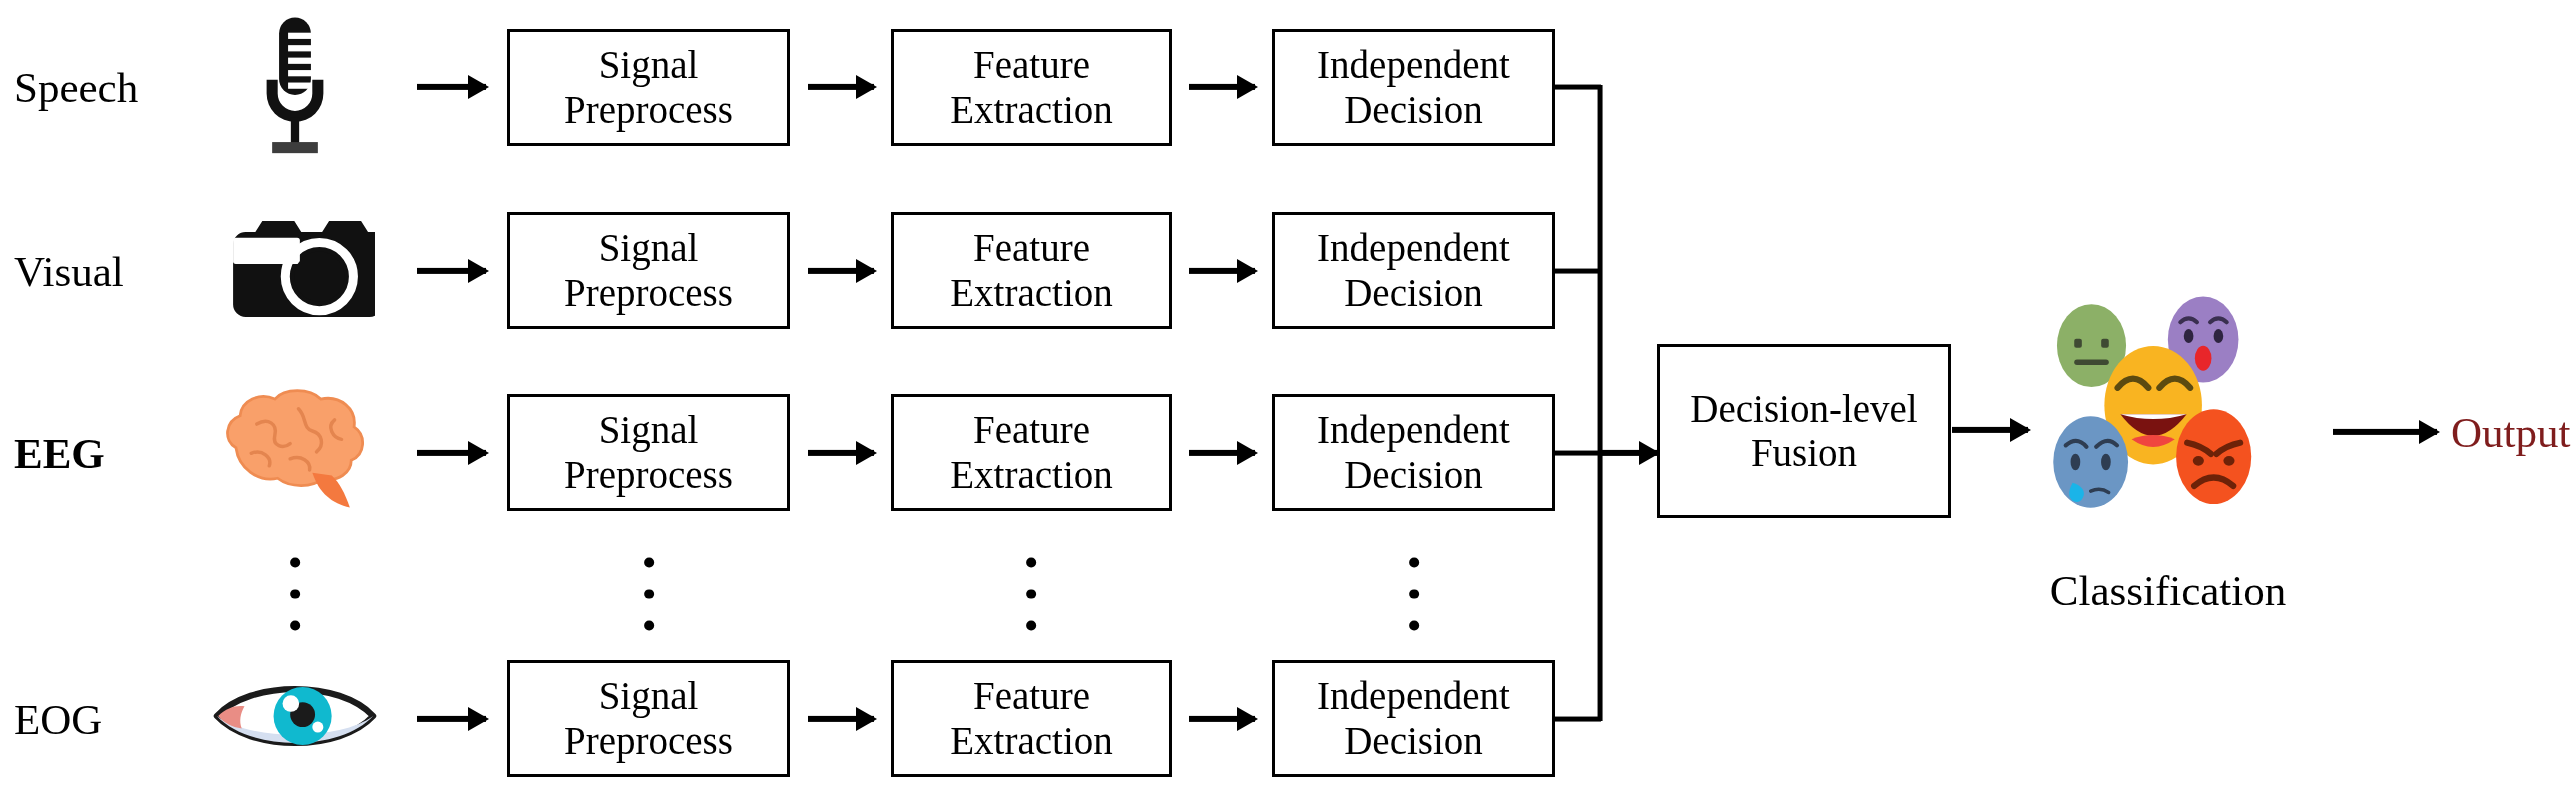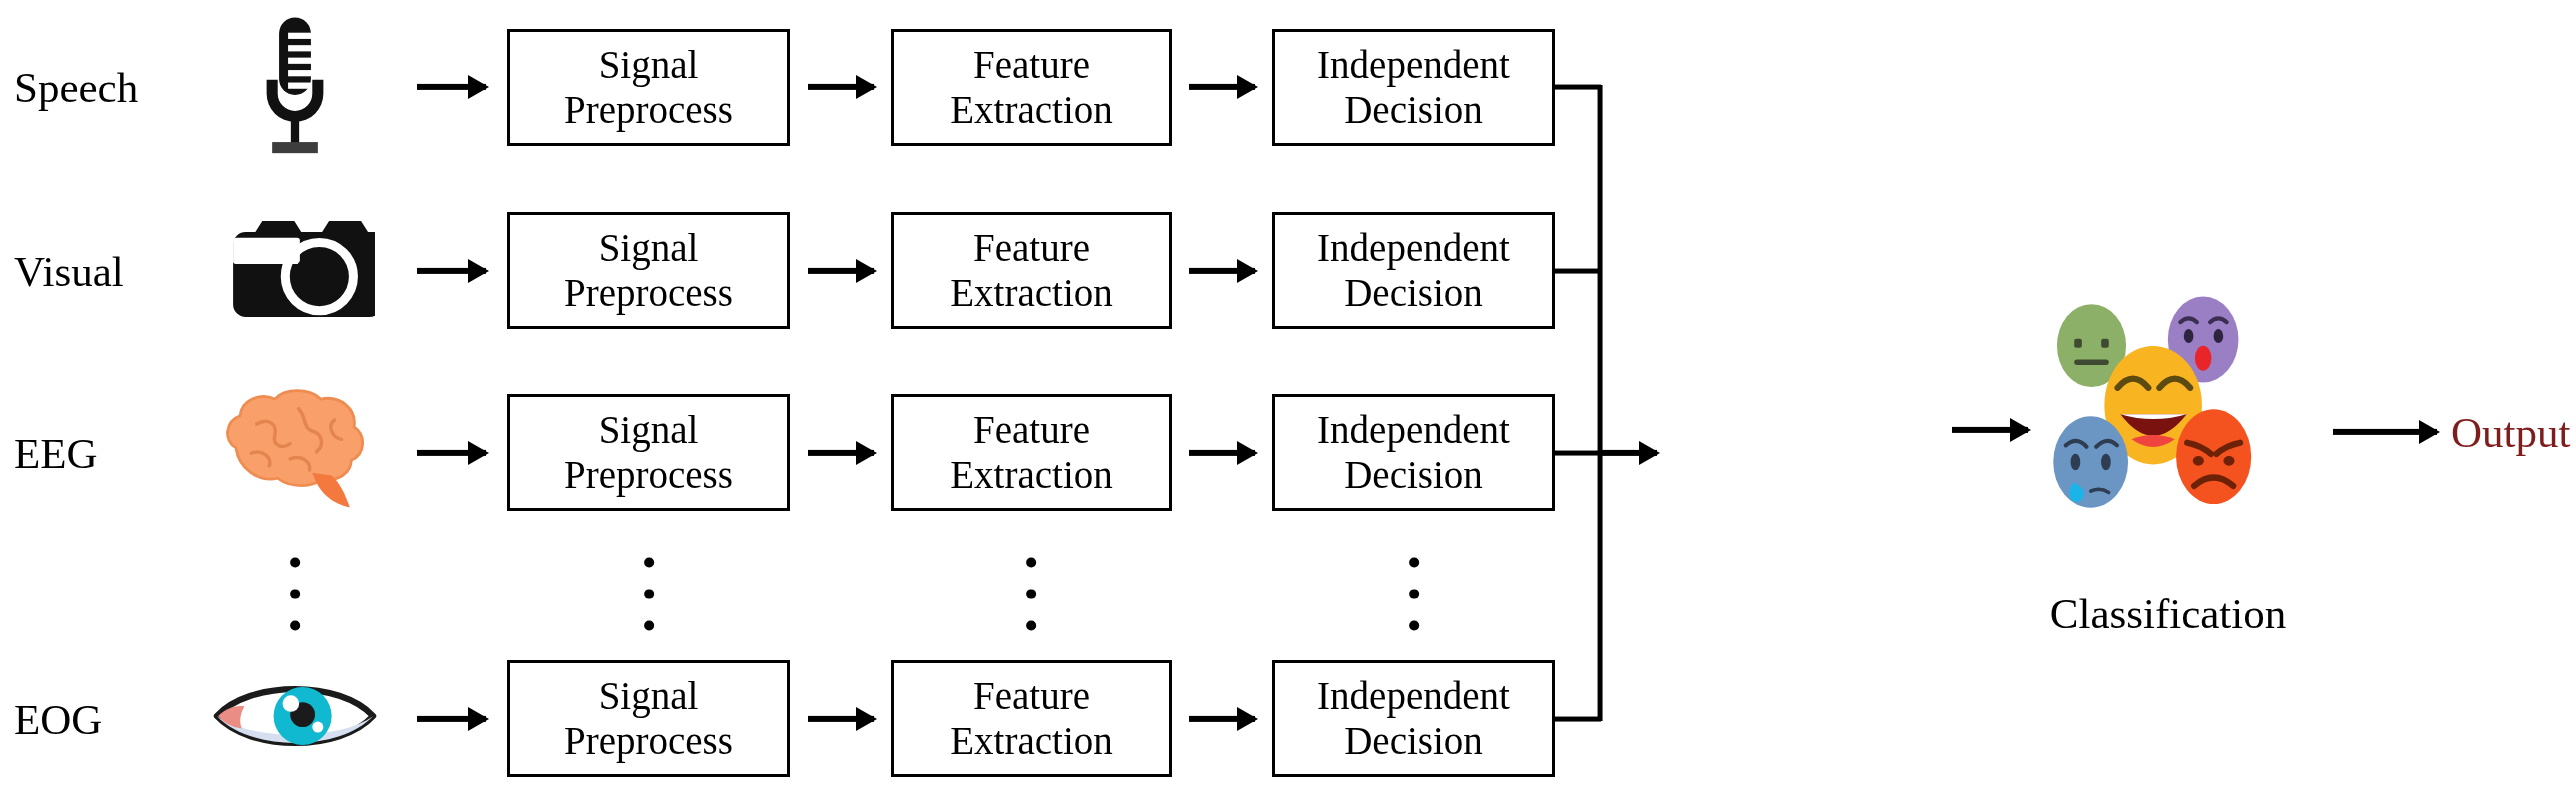--- a/index.html
+++ b/index.html
@@ -70,21 +70,21 @@
   .emoji-cluster{position:absolute;transform:translate(-50%,-50%);}
   .emoji{position:absolute;border-radius:50%;}
 </style>
 </head>
 <body>
 
 <div id="stage">
 
   <div class="mod-label" style="left:14px;top:87px;">Speech</div>
   <div class="mod-label" style="left:14px;top:271px;text-align:center;">Visual</div>
-  <div class="mod-label" style="left:14px;top:453px;">EEG</div>
+  <div class="mod-label" style="left:14px;top:453px;font-weight:bold;">EEG</div>
   <div class="mod-label" style="left:14px;top:719px;">EOG</div>
 
   <div class="icon-wrap" style="left:295px;top:87px;">
     <svg width="90" height="146" viewBox="0 0 130 210" aria-hidden="true">
       <rect x="42" y="6" width="46" height="112" rx="23" fill="#111"></rect>
       <g fill="#ffffff">
         <rect x="55" y="28" width="42" height="9"></rect>
         <rect x="55" y="46" width="42" height="9"></rect>
         <rect x="55" y="64" width="42" height="9"></rect>
         <rect x="55" y="82" width="42" height="9"></rect>
@@ -203,20 +203,24 @@
   </div>
 
   <div class="wire-h" style="left:1554px;top:87px;width:47px;"></div>
   <div class="wire-h" style="left:1554px;top:271px;width:47px;"></div>
   <div class="wire-h" style="left:1554px;top:453px;width:47px;"></div>
   <div class="wire-h" style="left:1554px;top:719px;width:47px;"></div>
   <div class="wire-v" style="left:1600px;top:85px;height:636px;"></div>
 
   <div class="arrow" style="left:1600px;top:453px;width:57px;"></div>
 
+  <div class="pbox" style="left:1657px;top:344px;width:294px;height:174px;">
+    <span>Decision-level</span>
+    <span>Fusion</span>
+  </div>
 
   <div class="arrow" style="left:1952px;top:430px;width:76px;"></div>
 
   <div class="emoji-cluster" style="left:2168px;top:424px;width:229px;height:229px;">
 
     <svg class="emoji" style="left:0px;top:-7px;" width="76" height="87" viewBox="0 0 110 125">
       <ellipse cx="55" cy="62" rx="50" ry="60" fill="#8cb067"></ellipse>
       <rect x="30" y="52" width="11" height="13" rx="3" fill="#3f4a33"></rect>
       <rect x="69" y="52" width="11" height="13" rx="3" fill="#3f4a33"></rect>
       <rect x="30" y="82" width="50" height="8" rx="4" fill="#3f4a33"></rect>
@@ -253,21 +257,21 @@
     <svg class="emoji" style="left:117px;top:97px;" width="87" height="101" viewBox="0 0 125 145">
       <ellipse cx="62" cy="72" rx="54" ry="68" fill="#f4521f"></ellipse>
       <path d="M24 52 q20 4 34 16" stroke="#6d2208" stroke-width="9" fill="none" stroke-linecap="round"></path>
       <path d="M100 52 q-20 4 -34 16" stroke="#6d2208" stroke-width="9" fill="none" stroke-linecap="round"></path>
       <ellipse cx="40" cy="78" rx="8" ry="7" fill="#6d2208"></ellipse>
       <ellipse cx="84" cy="78" rx="8" ry="7" fill="#6d2208"></ellipse>
       <path d="M34 114 q28 -24 56 0" stroke="#6d2208" stroke-width="9" fill="none" stroke-linecap="round"></path>
     </svg>
   </div>
 
-  <div class="caption" style="left:2168px;top:569px;margin-top:23px;">Classification</div>
+  <div class="caption" style="left:2168px;top:569px;">Classification</div>
 
   <div class="arrow" style="left:2333px;top:432px;width:104px;"></div>
   <div class="outlabel" style="left:2451px;top:432px;">Output</div>
 
   <div class="vdots" style="left:295px;top:594px;">
       <i></i>
       <i></i>
       <i></i>
     </div>
   <div class="vdots" style="left:649px;top:594px;">

